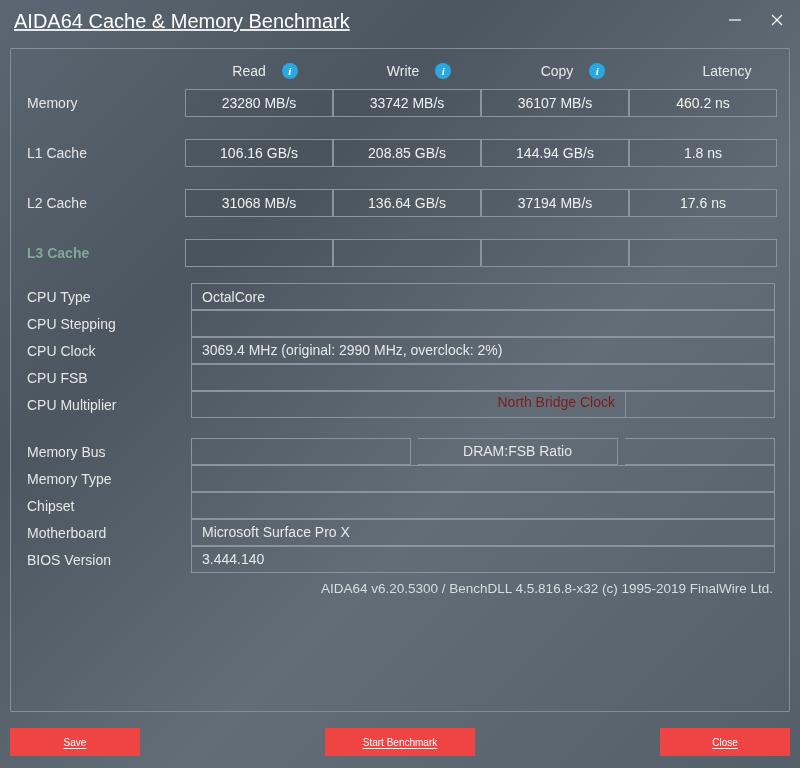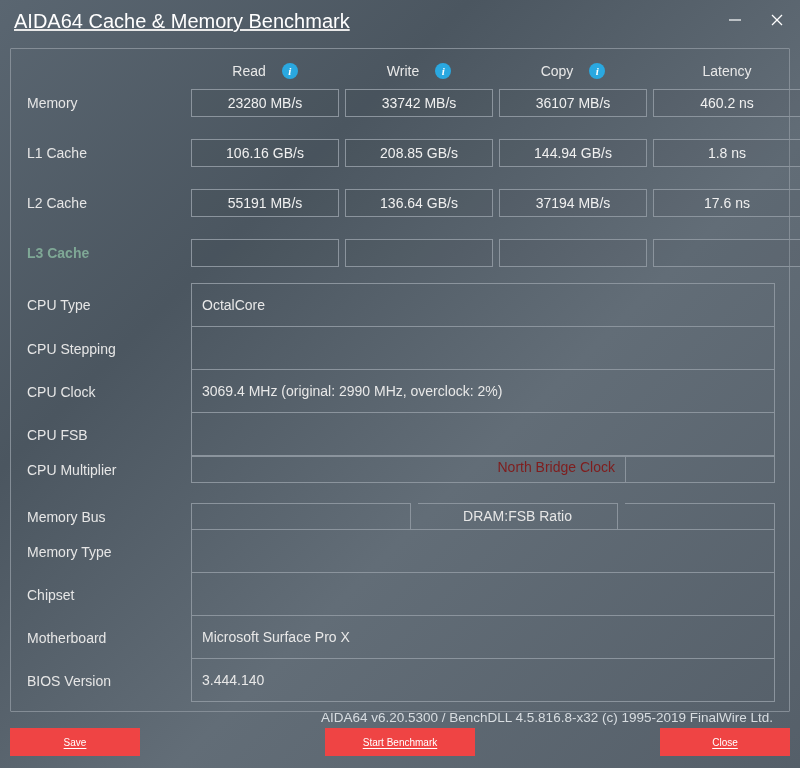--- a/index.html
+++ b/index.html
@@ -23,35 +23,35 @@
     position: absolute; left: 10px; right: 10px; top: 48px; bottom: 56px;
     border: 1px solid #848d96; border-radius: 1px;
     padding: 14px 14px 6px 14px;
   }
   
   .hdr { display: grid; grid-template-columns: 160px 148px 148px 148px 148px; gap: 6px; margin-bottom: 10px; }
   .hdr .lbl { }
   .hdr .col { text-align: center; font-size: 14px; color: #e8e8e8; display:flex; align-items:center; justify-content:center; gap:16px;}
   .info-ic { width:16px; height:16px; border-radius:50%; background:#2aa8e0; display:inline-flex; align-items:center; justify-content:center; color:#fff; font-weight:bold; font-size:11px; font-family: Georgia, serif; font-style: italic;}
   
-  .bench-row { display: grid; grid-template-columns: 160px 148px 148px 148px 148px; gap: 6px; margin-bottom: 22px; align-items:center; }
+  .bench-row { display: grid; grid-template-columns: 160px 148px 148px 148px 148px; margin-bottom: 22px; align-items:center; }
   .bench-row:last-of-type { margin-bottom: 14px; }
   .row-label { font-size: 14px; color: #e6e6e6; padding-left: 2px; }
   .row-label.dim { color: #7fa896; font-weight: bold; }
   .cell {
     height: 28px; border: 1px solid #8b949d; background: rgba(0,0,0,0.03);
     display:flex; align-items:center; justify-content:center;
     font-size: 14px; color:#f0f0f0;
   }
   
   .details { margin-top: 4px; }
   .drow { display:grid; grid-template-columns: 160px 1fr; gap:6px; align-items:center; }
   .drow .dlabel { font-size:14px; color:#e6e6e6; padding-left:2px; height:27px; display:flex; align-items:center;}
   .drow .dval {
-    height:44px; border:1px solid #8b949d; border-top:1px solid #8b949d;
+    height:27px; border:1px solid #8b949d; border-top:1px solid #8b949d;
     padding: 0 10px; font-size:14px; display:flex; align-items:center;
     margin-top:-1px;
   }
   .drow:first-child .dval { margin-top:0; }
   .split2 { display:grid; grid-template-columns: 1fr 150px; gap:0; }
   .split2 .sub { height:27px; border:1px solid #8b949d; padding:0 10px; display:flex; align-items:center; justify-content:center; font-size:14px; margin-top:-1px;}
   .split2 .sub:first-child { border-right:none; }
   .split3 { display:grid; grid-template-columns: 220px 1fr 150px; gap:7px;}
   .split3 .sub { height:27px; border:1px solid #8b949d; display:flex; align-items:center; justify-content:center; font-size:14px; margin-top:-1px; padding:0 8px;}
   .split3 .sub + .sub { border-left:none; }
@@ -127,21 +127,21 @@
   <div class="bench-row">
     <div class="row-label">L1 Cache</div>
     <div class="cell">106.16 GB/s</div>
     <div class="cell">208.85 GB/s</div>
     <div class="cell">144.94 GB/s</div>
     <div class="cell">1.8 ns</div>
   </div>
 
   <div class="bench-row">
     <div class="row-label">L2 Cache</div>
-    <div class="cell">55191 MB/s</div>
+    <div class="cell">31068 MB/s</div>
     <div class="cell">136.64 GB/s</div>
     <div class="cell">37194 MB/s</div>
     <div class="cell">17.6 ns</div>
   </div>
 
   <div class="bench-row" style="margin-bottom:16px">
     <div class="row-label dim">L3 Cache</div>
     <div class="cell"></div>
     <div class="cell"></div>
     <div class="cell"></div>

